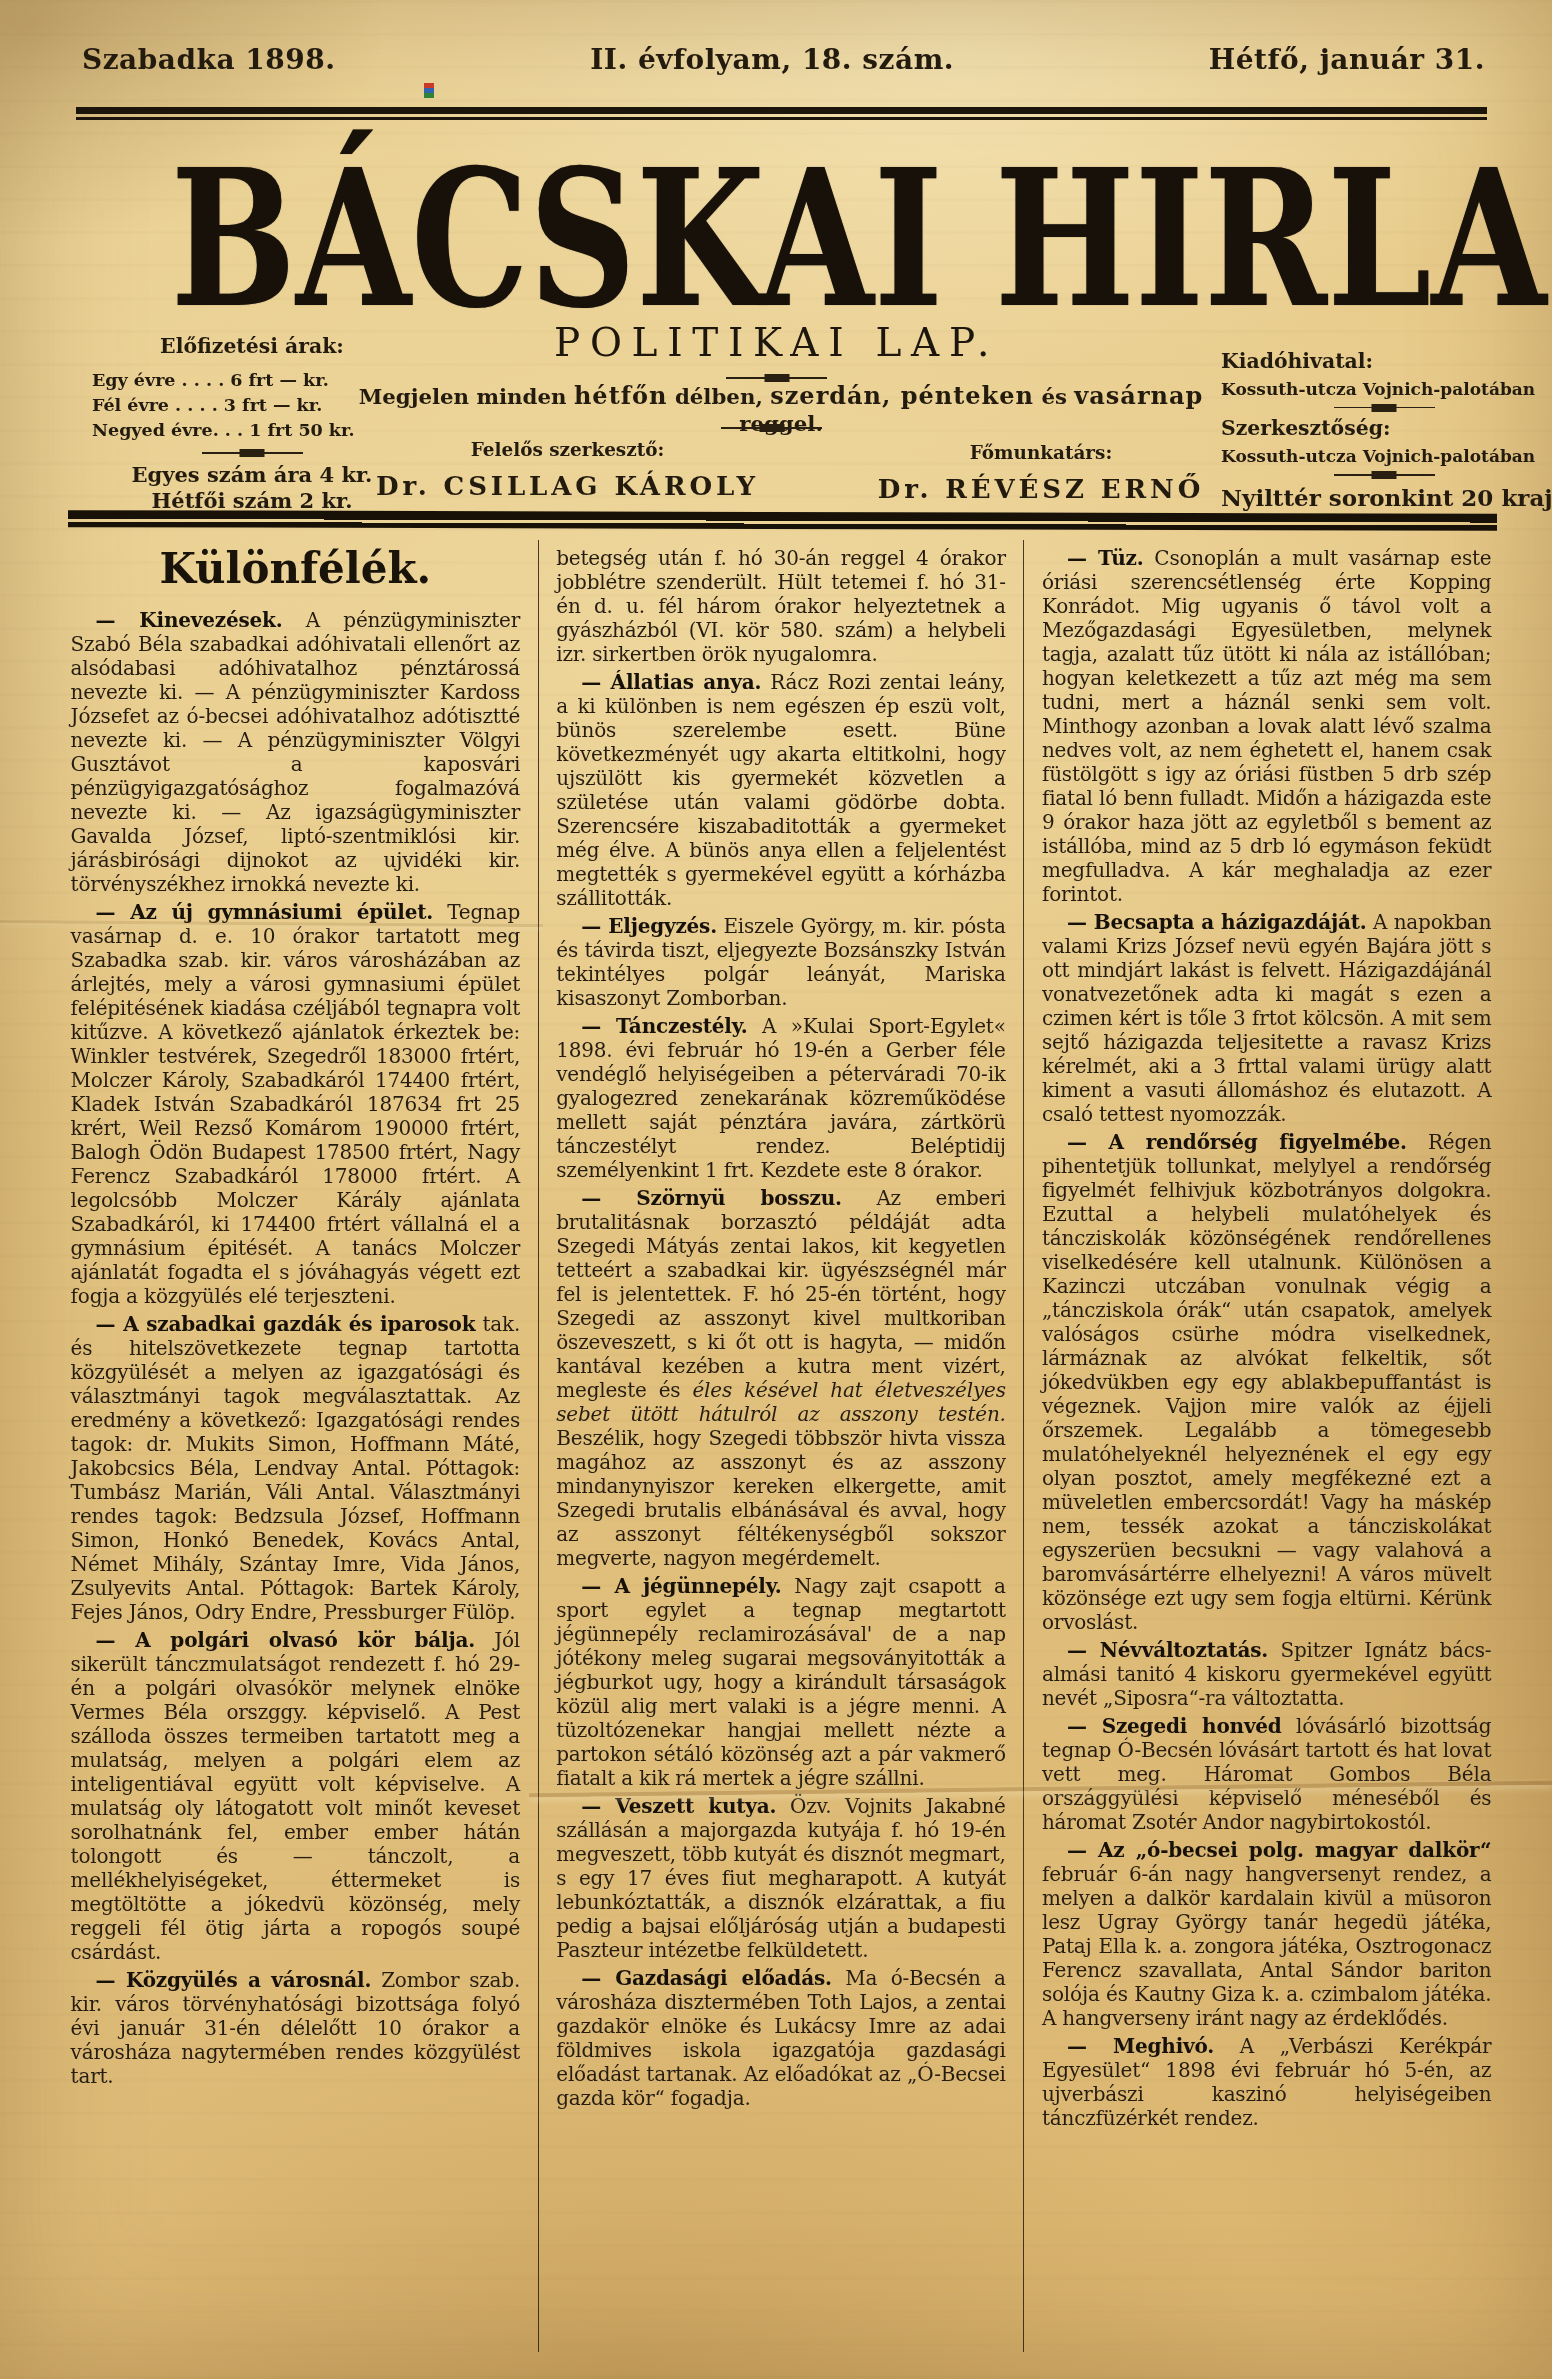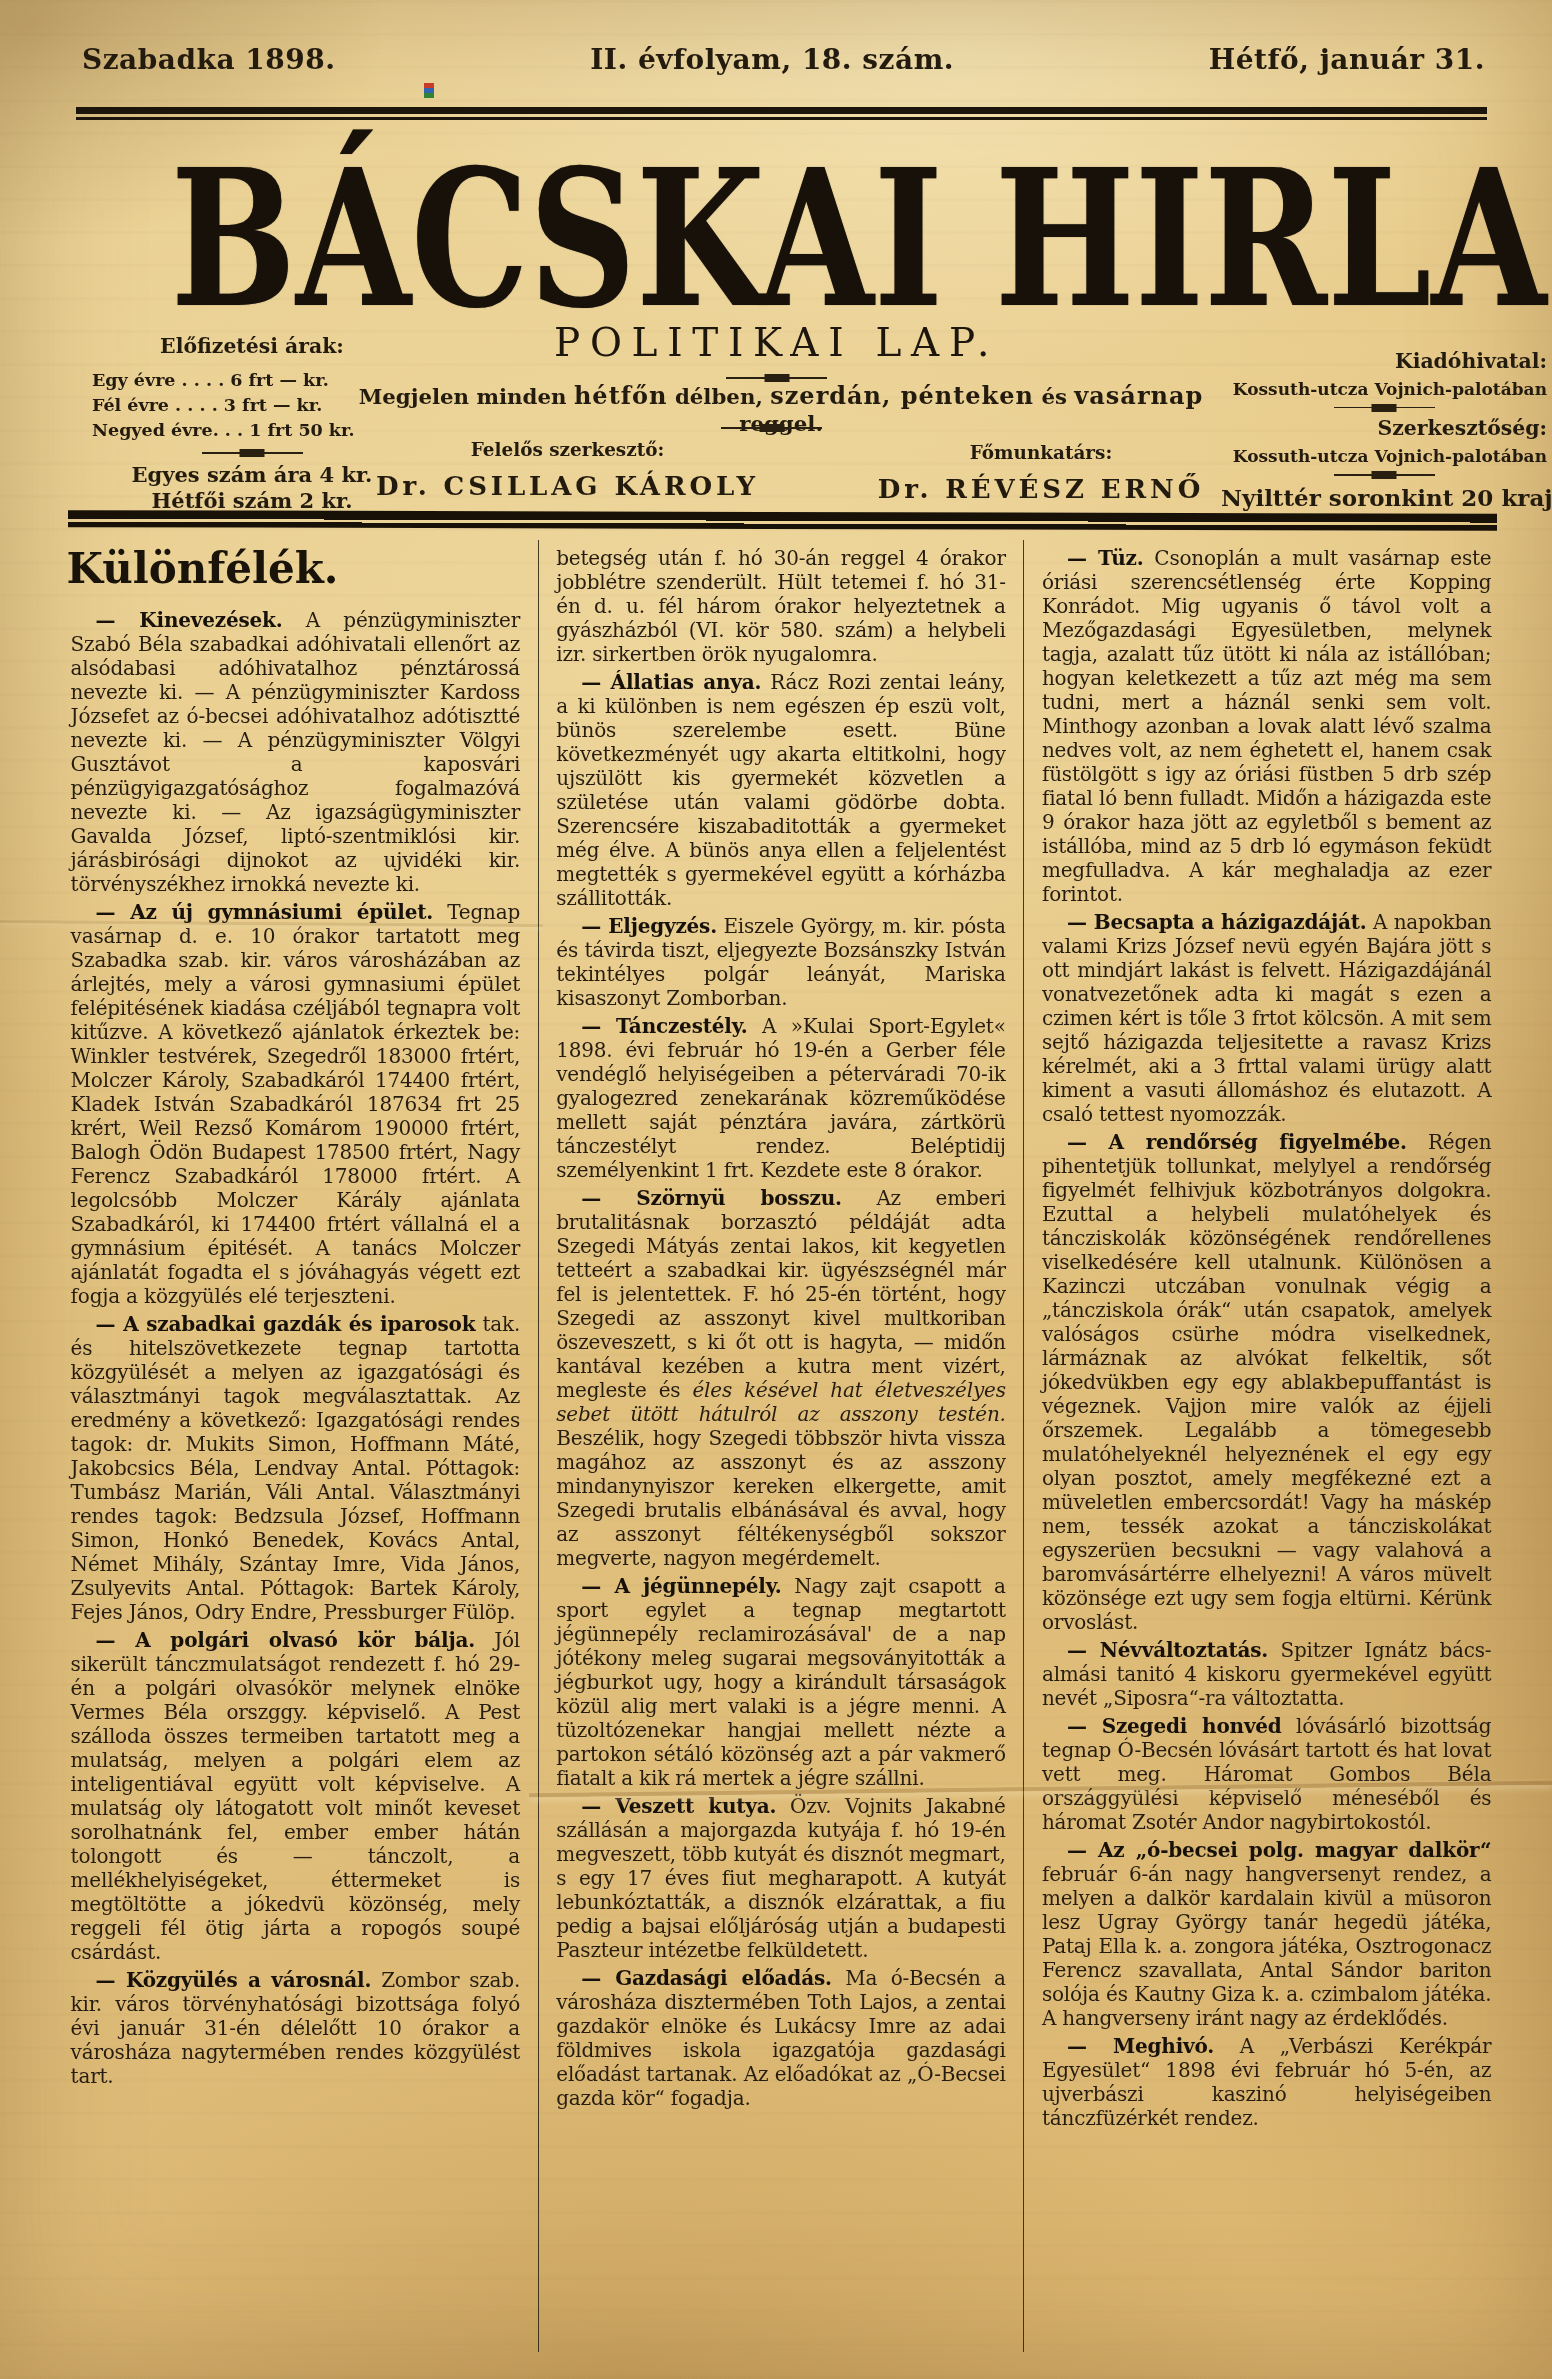--- a/index.html
+++ b/index.html
@@ -67,38 +67,38 @@
     position:absolute; left:320px; right:311px; top:382px;
     text-align:center; font-size:21.3px; font-weight:bold; line-height:1.2;
   }
   .schedule b.day { font-size:24px; letter-spacing:1px;margin-top:40px; }
   
   .editor { position:absolute; left:359px; width:417px; top:439px; text-align:center; }
   .chief  { position:absolute; left:852px; width:378px; top:442px; text-align:center; }
   .staff-label { font-size:18.4px; font-weight:bold; }
   .staff-name  { font-size:26px; font-weight:bold; letter-spacing:3.9px; margin-top:10.7px; white-space:nowrap; }
   
-  .offices { position:absolute; left:1221px; width:326px; top:349px; text-align:right; }
+  .offices { position:absolute; left:1221px; width:326px; top:349px; text-align:left; }
   .office-label { font-size:20.4px; font-weight:bold; }
   .office-addr  { font-size:17px; font-weight:bold; margin-top:5.8px; white-space:nowrap; }
   .office-note  { font-size:23px; font-weight:bold; margin-top:3.9px; white-space:nowrap; }
   .rule-main {
     position:absolute; top:512px; left:68px; right:56px; height:16.5px;
     background:linear-gradient(#181107 0 8.7px, transparent 8.7px 11.6px, #181107 11.6px 15.5px);
     transform:rotate(0.15deg);
   }
   
   .columns {
     position:absolute; top:540px; left:53px; right:44px; bottom:27px;
     display:flex; overflow:hidden;
   }
   .col { flex:1 1 0; padding:1.9px 13.6px 0 13.6px; overflow:hidden; }
   .col + .col { border-left:1.9px solid rgba(40,30,16,0.85); }
   .section-title {
-    margin:1.9px 0 15.5px 0; 
+    margin:1.9px 0 15.5px 0; text-align:center;
     font-size:42px; font-weight:bold; color:#19130a;
   }
   .article {
     margin:4px; text-align:justify; text-indent:25px;
     font-size:20px; line-height:24px; letter-spacing:-0.2px;
     color:#261d10;
   }
   .article.cont { text-indent:0; }
   .article b.lead { color:#17110a; }
   .article i { font-style:italic; }

